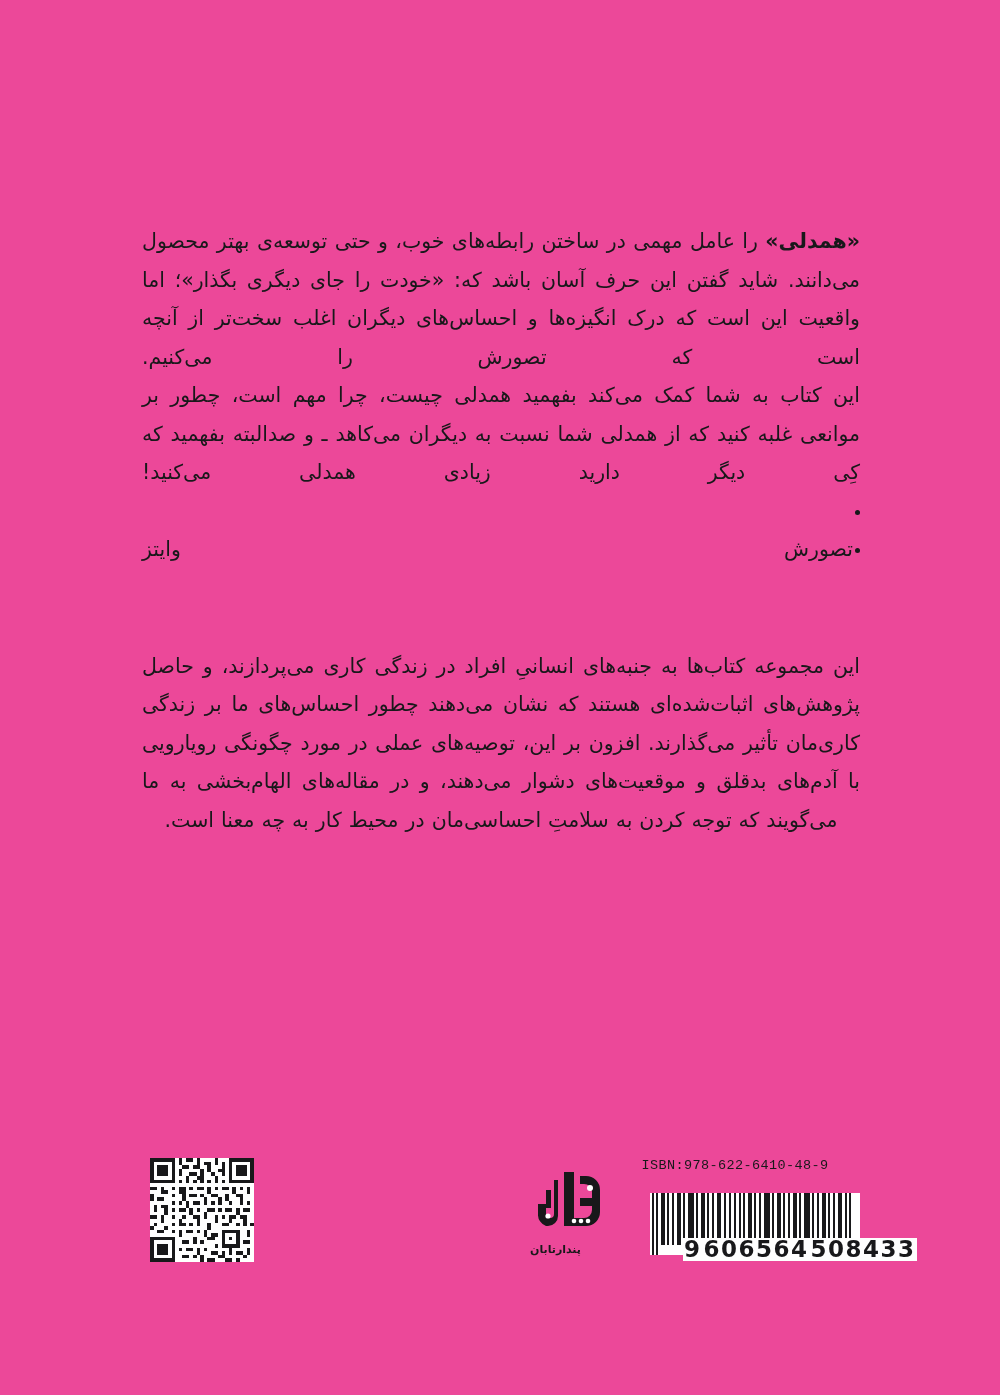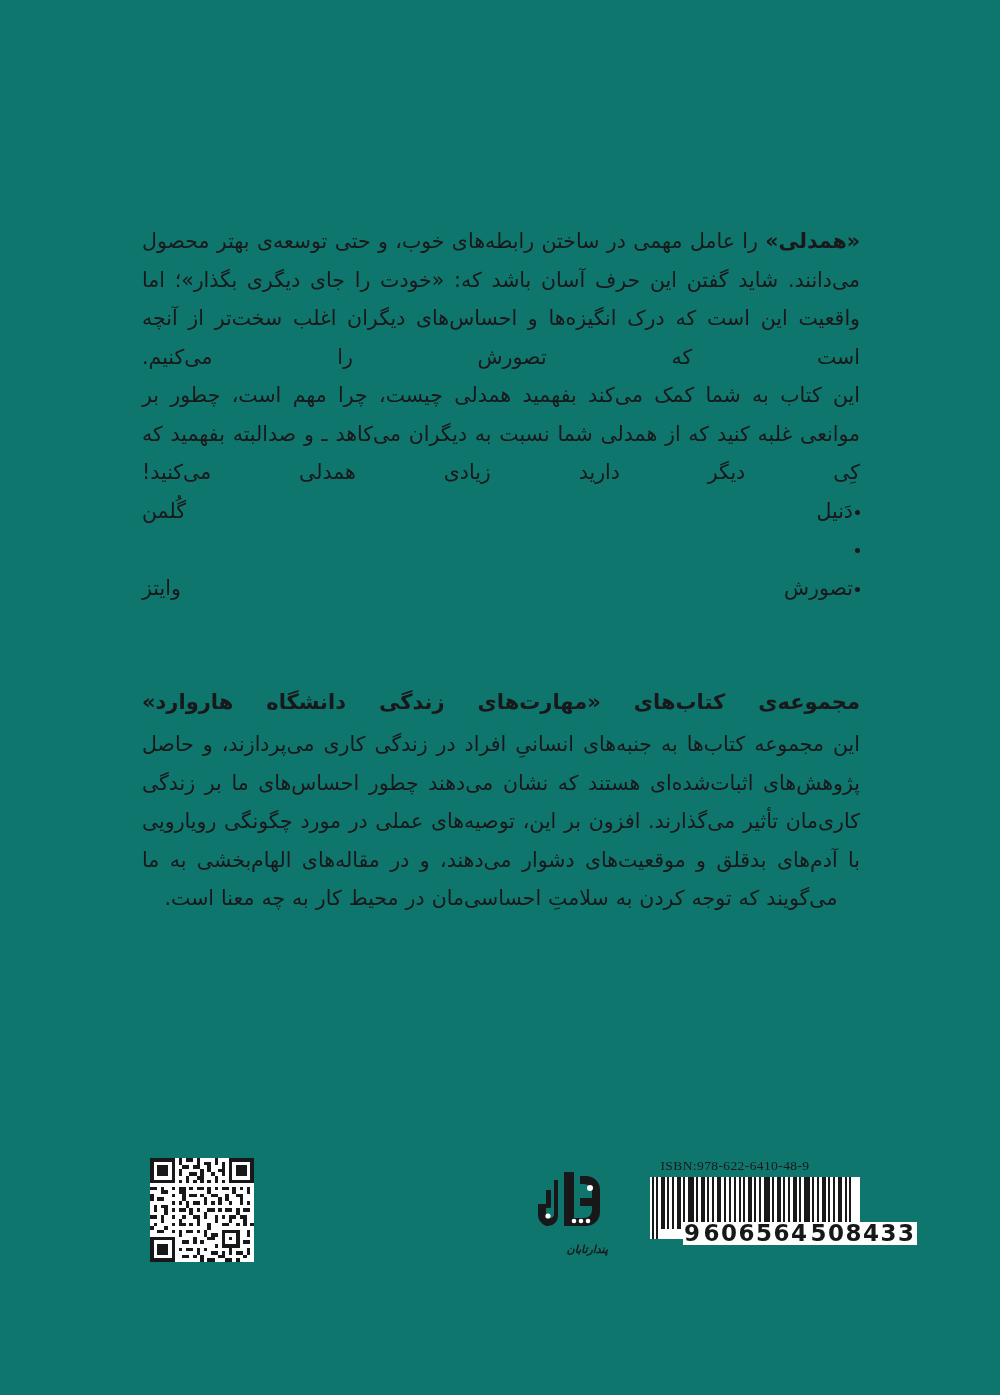--- a/index.html
+++ b/index.html
@@ -14,21 +14,21 @@
     position: relative;
     overflow: hidden;
     font-family: "DejaVu Sans", "Liberation Sans", sans-serif;
     color: #18181a;
     -webkit-font-smoothing: antialiased;
   }
 
   .page {
     position: absolute;
     inset: 0;
-    background: #0f766e;
+    background: #ec4899;
   }
 
   .content {
     position: absolute;
     left: 142px;
     top: 222px;
     width: 718px;
     direction: rtl;
     text-align: justify;
     text-align-last: justify;
@@ -109,26 +109,26 @@
     position: absolute;
     left: auto;
     right: 0;
     top: 0;
     width: 250px;
     height: 116px;
     direction: ltr;
   }
 
   .isbn-text {
-    font-family: Liberation Serif, serif;
+    font-family: Liberation Mono, monospace;
     font-size: 13.5px;
     letter-spacing: 0.4px;
     color: #18181a;
     text-align: center;
-    margin: 0 0 3px 0;
+    margin: 0 0 20px 0;
     white-space: nowrap;
   }
 
   .barcode-wrap {
     position: relative;
     width: 210px;
     margin-left: 40px;
   }
 
   .barcode-bars {
@@ -155,22 +155,21 @@
     line-height: 1;
     padding: 0 1px;
     letter-spacing: 1.5px;
   }
 
   .publisher {
     position: absolute;
     right: 252px;
     top: 6px;
     width: 78px;
-    text-align: right;
-    font-style: italic;
+    text-align: left;
   }
   .publisher-mark {
     display: block;
     width: 62px;
     height: 78px;
     margin: 0 auto;
   }
   .publisher-name {
     font-size: 11px;
     font-weight: 700;
@@ -186,28 +185,26 @@
 <div class="page">
 
   <div class="content">
 
     <p class="para"><span class="b">«همدلی»</span><span> را عامل مهمی در ساختن رابطه‌های خوب، و حتی توسعه‌ی بهتر محصول می‌دانند. شاید گفتن این حرف آسان باشد که: «خودت را جای دیگری بگذار»؛ اما واقعیت این است که درک انگیزه‌ها و احساس‌های دیگران اغلب سخت‌تر از آنچه است که تصورش را می‌کنیم.</span></p>
 
     <p class="para">این کتاب به شما کمک می‌کند بفهمید همدلی چیست، چرا مهم است، چطور بر موانعی غلبه کنید که از همدلی شما نسبت به دیگران می‌کاهد ـ و صدالبته بفهمید که کِی دیگر دارید زیادی همدلی می‌کنید!</p>
 
 
     <ul class="bullets">
-      <li><span class="dot"></span><span>دَنیل گُلمن</span></li>
       <li><span class="dot"></span></li>
       <li><span class="dot"></span><span>تصورش وایتز</span></li>
     </ul>
 
     <div class="section-gap"></div>
 
-    <h2 class="heading">مجموعه‌ی کتاب‌های «مهارت‌های زندگی دانشگاه هاروارد»</h2>
 
     <p class="para last-center"><span>این مجموعه کتاب‌ها به </span><span class="i">جنبه‌های انسانیِ</span><span> افراد در زندگی کاری می‌پردازند، و حاصل پژوهش‌های اثبات‌شده‌ای هستند که نشان می‌دهند چطور احساس‌های ما بر زندگی کاری‌مان تأثیر می‌گذارند. افزون بر این، توصیه‌های عملی در مورد چگونگی رویارویی با آدم‌های بدقلق و موقعیت‌های دشوار می‌دهند، و در مقاله‌های الهام‌بخشی به ما می‌گویند که توجه کردن به </span><span class="i">سلامتِ احساسی‌مان</span><span> در محیط کار به چه معنا است.</span></p>
 
   </div>
 
   <div class="footer">
 
     <svg class="qr" viewBox="0 0 29 29" shape-rendering="crispEdges">
       <rect width="29" height="29" fill="#ffffff"></rect>
       <g fill="#18181a">

